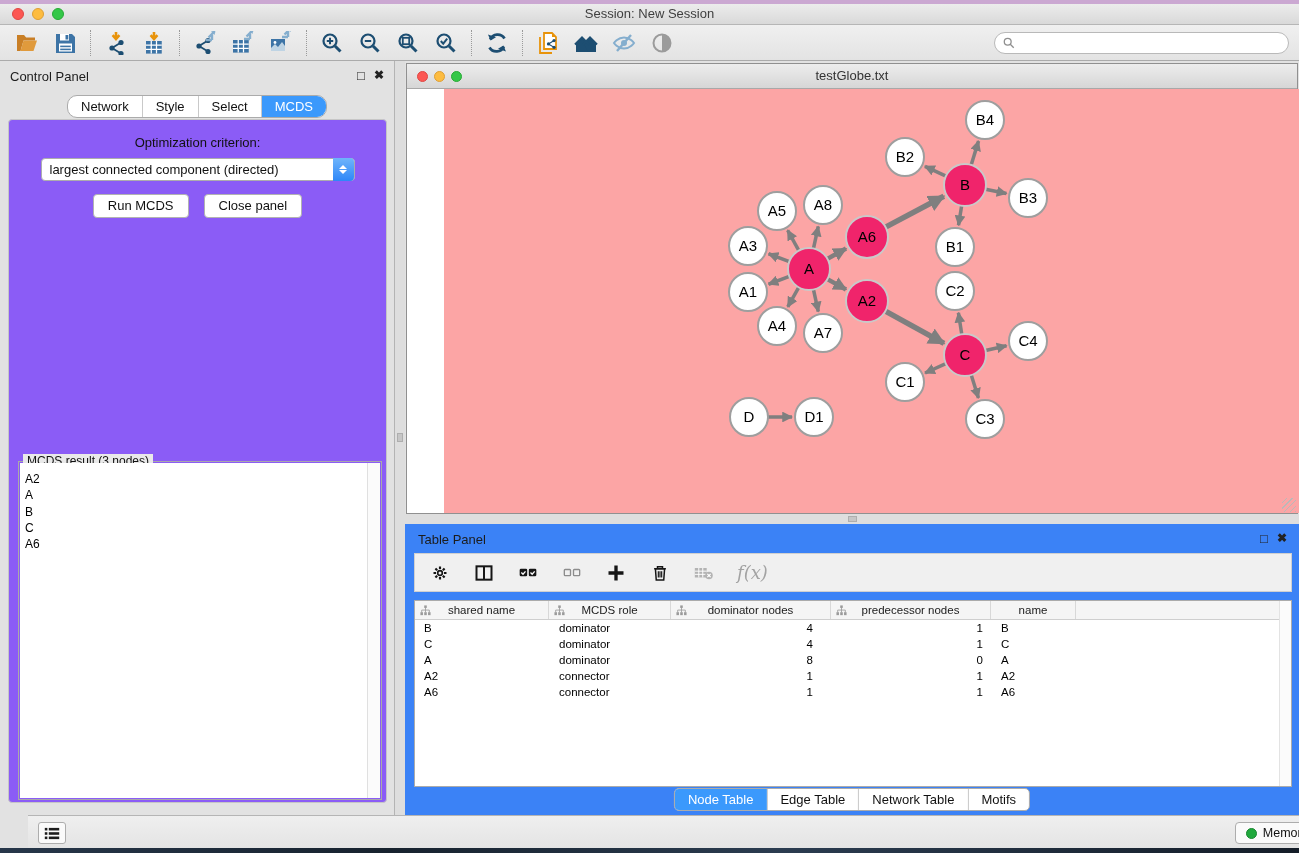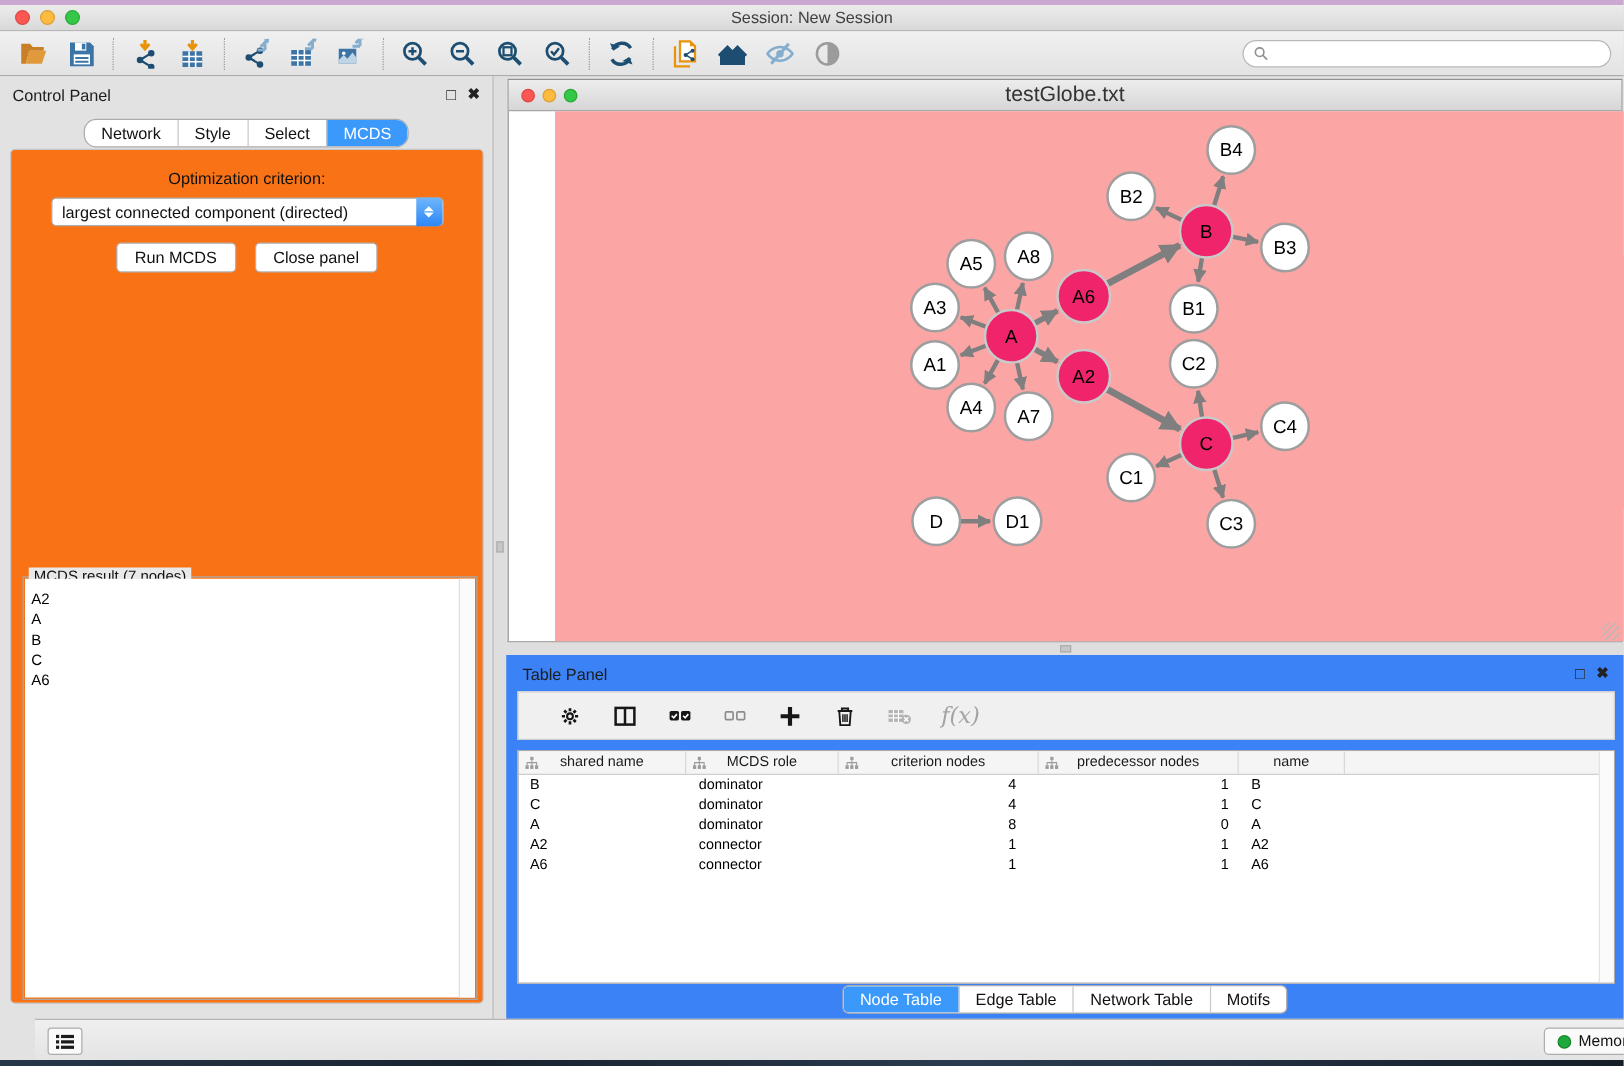--- a/index.html
+++ b/index.html
@@ -41,21 +41,21 @@
   .panel-btns span { cursor:default; font-weight:bold; }
   .float-glyph { font-weight:normal !important; font-size:13px; }
 
   .seg { display:flex; border:1px solid #ABABAB; border-radius:5px; background:#fff; overflow:hidden; width:max-content; }
   .seg .tab { padding:2px 13px; font-size:13px; color:#111; border-left:1px solid #C9C9C9; line-height:17px; cursor:default; }
   .seg .tab:first-child { border-left:none; }
   .seg .tab.sel { background:#3B99FC; color:#fff; }
   .cp-tabs { position:absolute; left:50%; transform:translateX(-50%); top:34px;border-radius:10px; }
 
   .cp-inner { position:absolute; left:8px; top:58px; width:379px; height:684px;
-    background:#f97316; border:1px solid #C6C6C6; border-radius:4px; }
+    background:#8b5cf6; border:1px solid #C6C6C6; border-radius:4px; }
   .opt-label { text-align:center; margin-top:15px; font-size:13px; color:#111; }
   .selectbox { position:relative; margin:8px auto 0 auto; width:314px; height:23px; background:#fff;
     border:1px solid #ADADAD; border-radius:4px; font-size:13px; color:#111;
     display:flex; align-items:center; padding-left:8px; }
   .selectbox .stepper { position:absolute; right:0; top:-1px; width:21px; height:23px;
     background:linear-gradient(#6FB5FB,#2E87F8); border-radius:0 4px 4px 0;
     display:flex; flex-direction:column; align-items:center; justify-content:center; gap:1px; }
   .stepper i { width:0; height:0; border-left:4px solid transparent; border-right:4px solid transparent; }
   .stepper .up { border-bottom:4px solid #fff; }
   .stepper .dn { border-top:4px solid #fff; }
@@ -72,31 +72,31 @@
   
   .v-split { position:absolute; left:395px; top:61px; width:10px; height:754px; background:#DEDEDE; }
   .v-split .handle { position:absolute; left:2px; top:372px; width:6px; height:9px; background:#C6C6C6; border:1px solid #AEAEAE; }
   .h-split { position:absolute; left:405px; top:514px; width:894px; height:10px; background:#DEDEDE; }
   .h-split .handle { position:absolute; left:443px; top:2px; width:9px; height:6px; background:#C6C6C6; border:1px solid #AEAEAE; }
 
   
   .net-window { position:absolute; left:406px; top:63px; width:892px; height:451px;
     border:1px solid #909090; background:#fff; }
   .net-titlebar { height:25px; background:linear-gradient(#EDEDED,#D6D6D6); border-bottom:1px solid #A8A8A8; position:relative; }
-  .net-titlebar .title { text-align:center; line-height:24px; font-size:17px; color:#333; }
+  .net-titlebar .title { text-align:center; line-height:24px; font-size:13px; color:#333; }
   .net-lights { position:absolute; left:10px; top:7px; display:flex; gap:6px; }
   .net-lights .light { width:11px; height:11px; }
   .net-canvas { position:relative; width:100%; height:424px; background:#fca5a5; overflow:hidden;margin-left:37px; }
   .resize-grip { position:absolute; right:1px; bottom:1px; width:14px; height:14px;
     background:repeating-linear-gradient(135deg, transparent, transparent 3px, #B9B9B9 3px, #B9B9B9 4px); }
 
   
   .table-panel { position:absolute; left:405px; top:524px; width:894px; height:291px; background:#3b82f6; }
   .tp-toolbar { position:absolute; left:9px; right:7px; top:29px; height:39px; background:#F0F0F0;
-    border:1px solid #D0D0D0; display:flex; align-items:center; padding-left:30px; gap:22px; }
+    border:1px solid #D0D0D0; display:flex; align-items:center; padding-left:14px; gap:22px; }
   .tp-icon { display:flex; align-items:center; justify-content:center; min-width:22px; height:26px; cursor:default; }
   .tp-icon svg { width:20px; height:20px; }
   .fx { font-family:"DejaVu Serif", serif; font-style:italic; font-size:18px; color:#A3A3A3; }
 
   .ntable { position:absolute; left:9px; right:7px; top:76px; height:187px; background:#fff; border:1px solid #ABABAB; overflow:hidden; }
   .thead { display:flex; height:19px; background:#F5F5F5; border-bottom:1px solid #CFCFCF; }
   .th { position:relative; display:flex; align-items:center; justify-content:center;
     font-size:11.5px; color:#1b1b1b; border-right:1px solid #D8D8D8; }
   .th svg { position:absolute; left:5px; width:11px; height:11px; }
   .trow { display:flex; height:16px; }
@@ -308,21 +308,21 @@
         <span class="stepper">
             <i class="up"></i>
             <i class="dn"></i>
           </span>
       </div>
       <div class="btn-row">
         <button class="pushbtn">Run MCDS</button>
         <button class="pushbtn">Close panel</button>
       </div>
       <div class="groupbox">
-        <span class="gb-legend">MCDS result (7 nodes)</span>
+        <span class="gb-legend">MCDS result (3 nodes)</span>
         <div class="mcds-list" id="mcds-list">
             <div class="item">A2</div>
             <div class="item">A</div>
             <div class="item">B</div>
             <div class="item">C</div>
             <div class="item">A6</div>
           </div>
         <div class="mcds-scroll"></div>
       </div>
     </div>
@@ -552,21 +552,21 @@
           <div class="th" style="width: 160px;">
             <svg viewBox="0 0 13 13">
               <g fill="#9B9B9B">
                 <rect x="5" y="0.5" width="3" height="3"></rect>
                 <rect x="0.5" y="8.5" width="3" height="3.5"></rect>
                 <rect x="5" y="8.5" width="3" height="3.5"></rect>
                 <rect x="9.5" y="8.5" width="3" height="3.5"></rect>
               </g>
               <path d="M6.5 3.5v2.5M2 8.5V6h9v2.5M6.5 6v2.5" stroke="#9B9B9B" fill="none"></path>
             </svg>
-            <span>criterion nodes</span>
+            <span>dominator nodes</span>
           </div>
           <div class="th" style="width: 160px;">
             <svg viewBox="0 0 13 13">
               <g fill="#9B9B9B">
                 <rect x="5" y="0.5" width="3" height="3"></rect>
                 <rect x="0.5" y="8.5" width="3" height="3.5"></rect>
                 <rect x="5" y="8.5" width="3" height="3.5"></rect>
                 <rect x="9.5" y="8.5" width="3" height="3.5"></rect>
               </g>
               <path d="M6.5 3.5v2.5M2 8.5V6h9v2.5M6.5 6v2.5" stroke="#9B9B9B" fill="none"></path>

